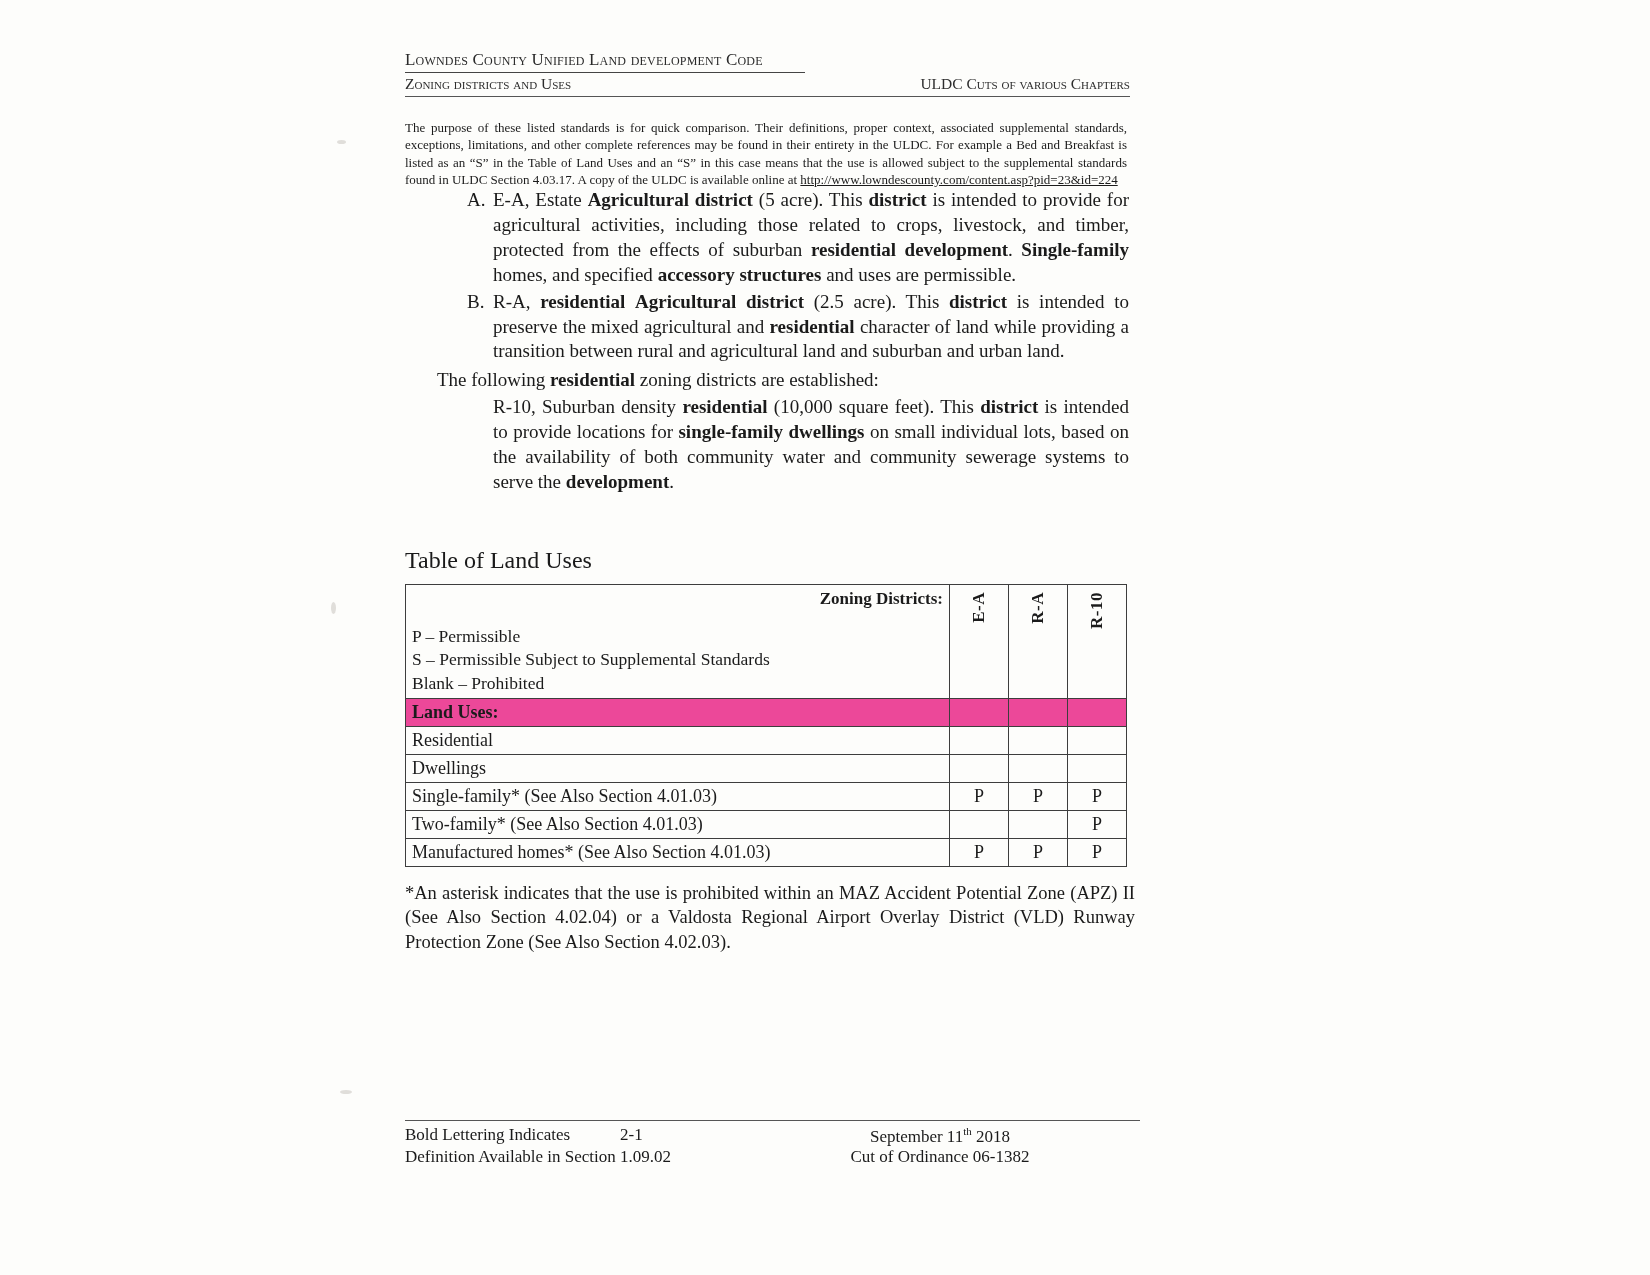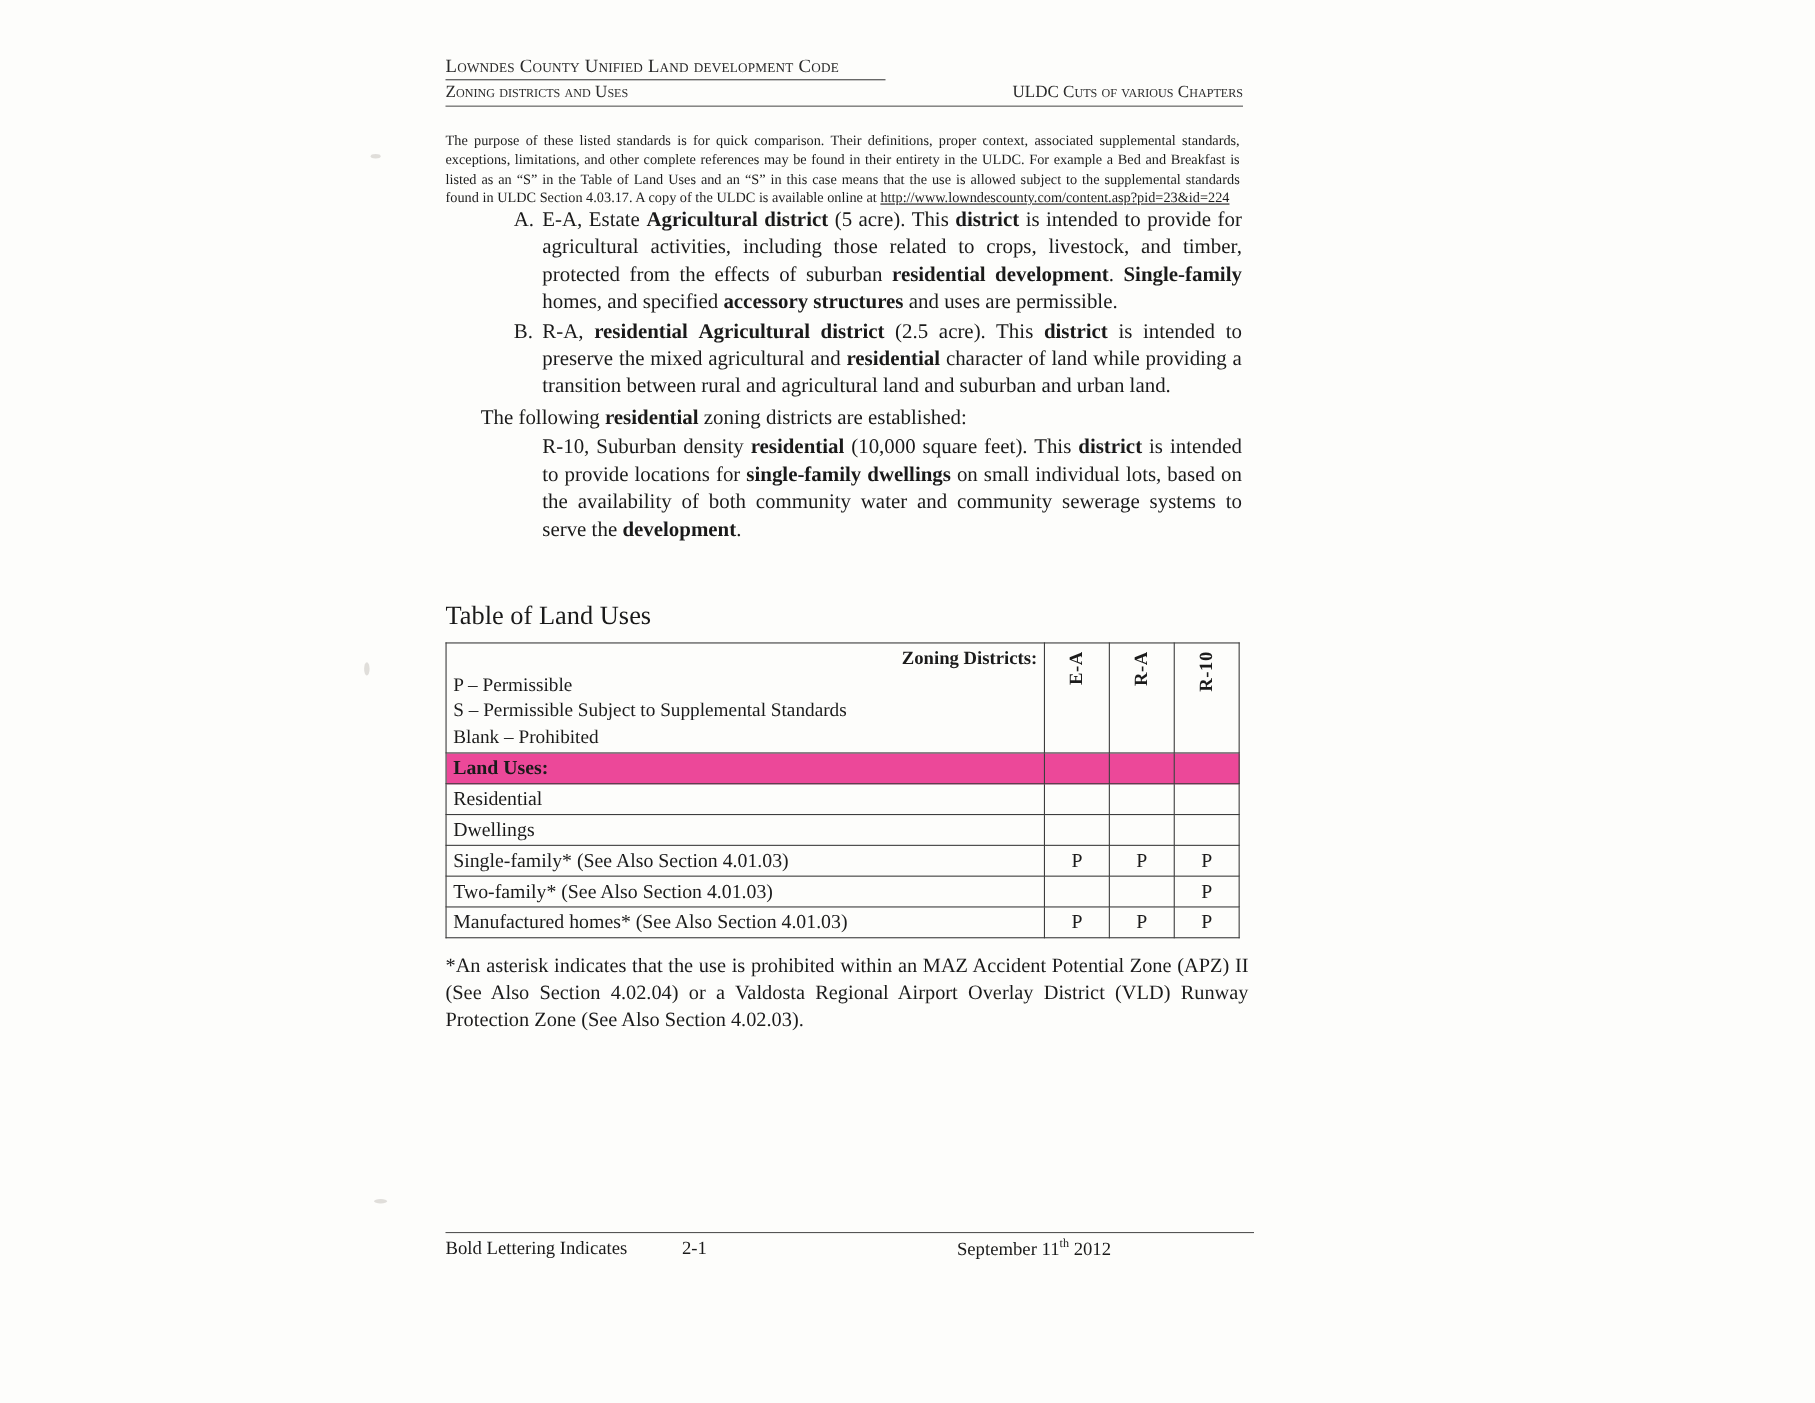--- a/index.html
+++ b/index.html
@@ -130,21 +130,21 @@
   }
   td.keycell {
     line-height: 1.35;
     padding: 8px 8px 8px 10px;
     height: 84px;
   }
   td.keycell .zd {
     text-align: right;
     font-weight: bold;
     font-size: 17px;
-    margin-bottom: 0;
+    margin-bottom: 14px;
   }
   td.vhead {
     width: 46px;
     text-align: center;
     vertical-align: bottom;
     padding: 0 0 6px 0;
     position: relative;
   }
   td.vhead span {
     display: inline-block;
@@ -300,17 +300,21 @@
       </tbody>
     </table>
 
     <p class="footnote">*An asterisk indicates that the use is prohibited within an MAZ Accident Potential Zone (APZ) II (See Also Section 4.02.04) or a Valdosta Regional Airport Overlay District (VLD) Runway Protection Zone (See Also Section 4.02.03).</p>
   </div>
 
   <div class="footer">
     <div class="frow">
       <div class="fleft">Bold Lettering Indicates</div>
       <div class="fmid">2-1</div>
-      <div class="fright"><span>September 11</span><sup>th</sup><span> 2012</span></div>
+      <div class="fright"><span>September 11</span><sup>th</sup><span> 2018</span></div>
+    </div>
+    <div class="frow">
+      <div class="fleft" style="width:335px">Definition Available in Section 1.09.02</div>
+      <div class="fright">Cut of Ordinance 06-1382</div>
     </div>
   </div>
 
 </div>
 
 </body></html>

